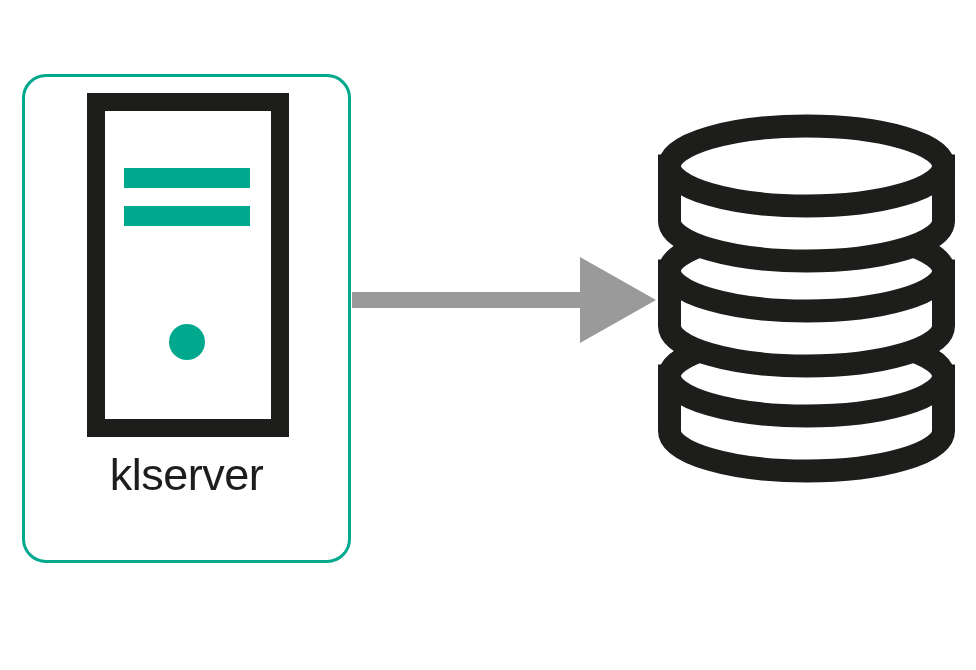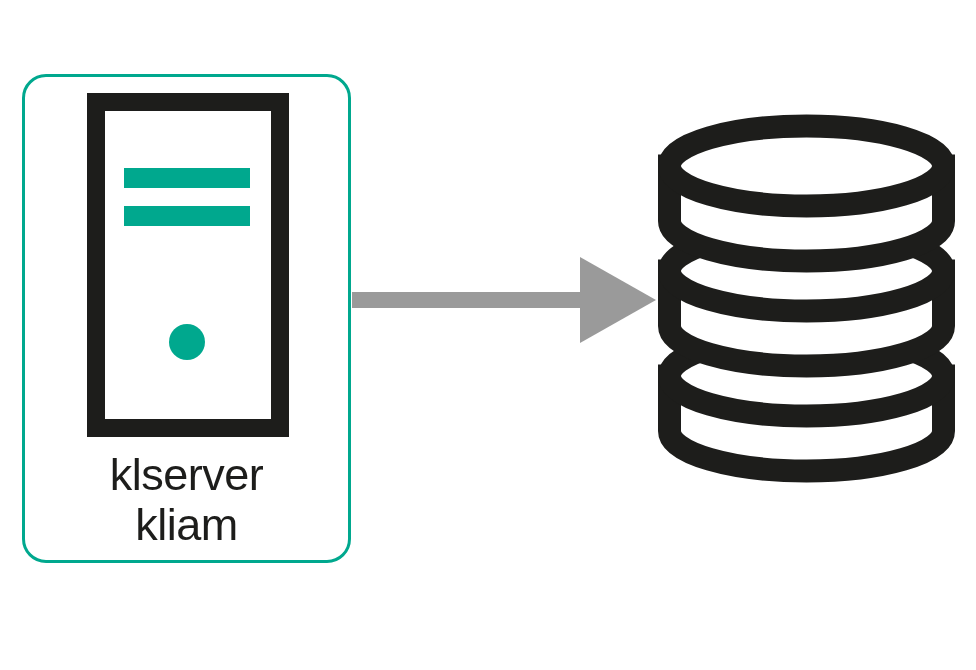--- a/index.html
+++ b/index.html
@@ -109,21 +109,20 @@
 <div class="canvas">
 
   <div class="server-node">
     <div class="server-tower">
     </div>
     <div class="drive-bar bar1"></div>
     <div class="drive-bar bar2"></div>
     <div class="power-dot"></div>
     <div class="node-label">
       <span>klserver</span>
-      <span>kliam</span>
     </div>
   </div>
 
   <div>
     <div class="arrow-shaft"></div>
     <div class="arrow-head"></div>
   </div>
 
   <svg class="database-svg" viewBox="640 100 330 392" xmlns="http://www.w3.org/2000/svg">
 

